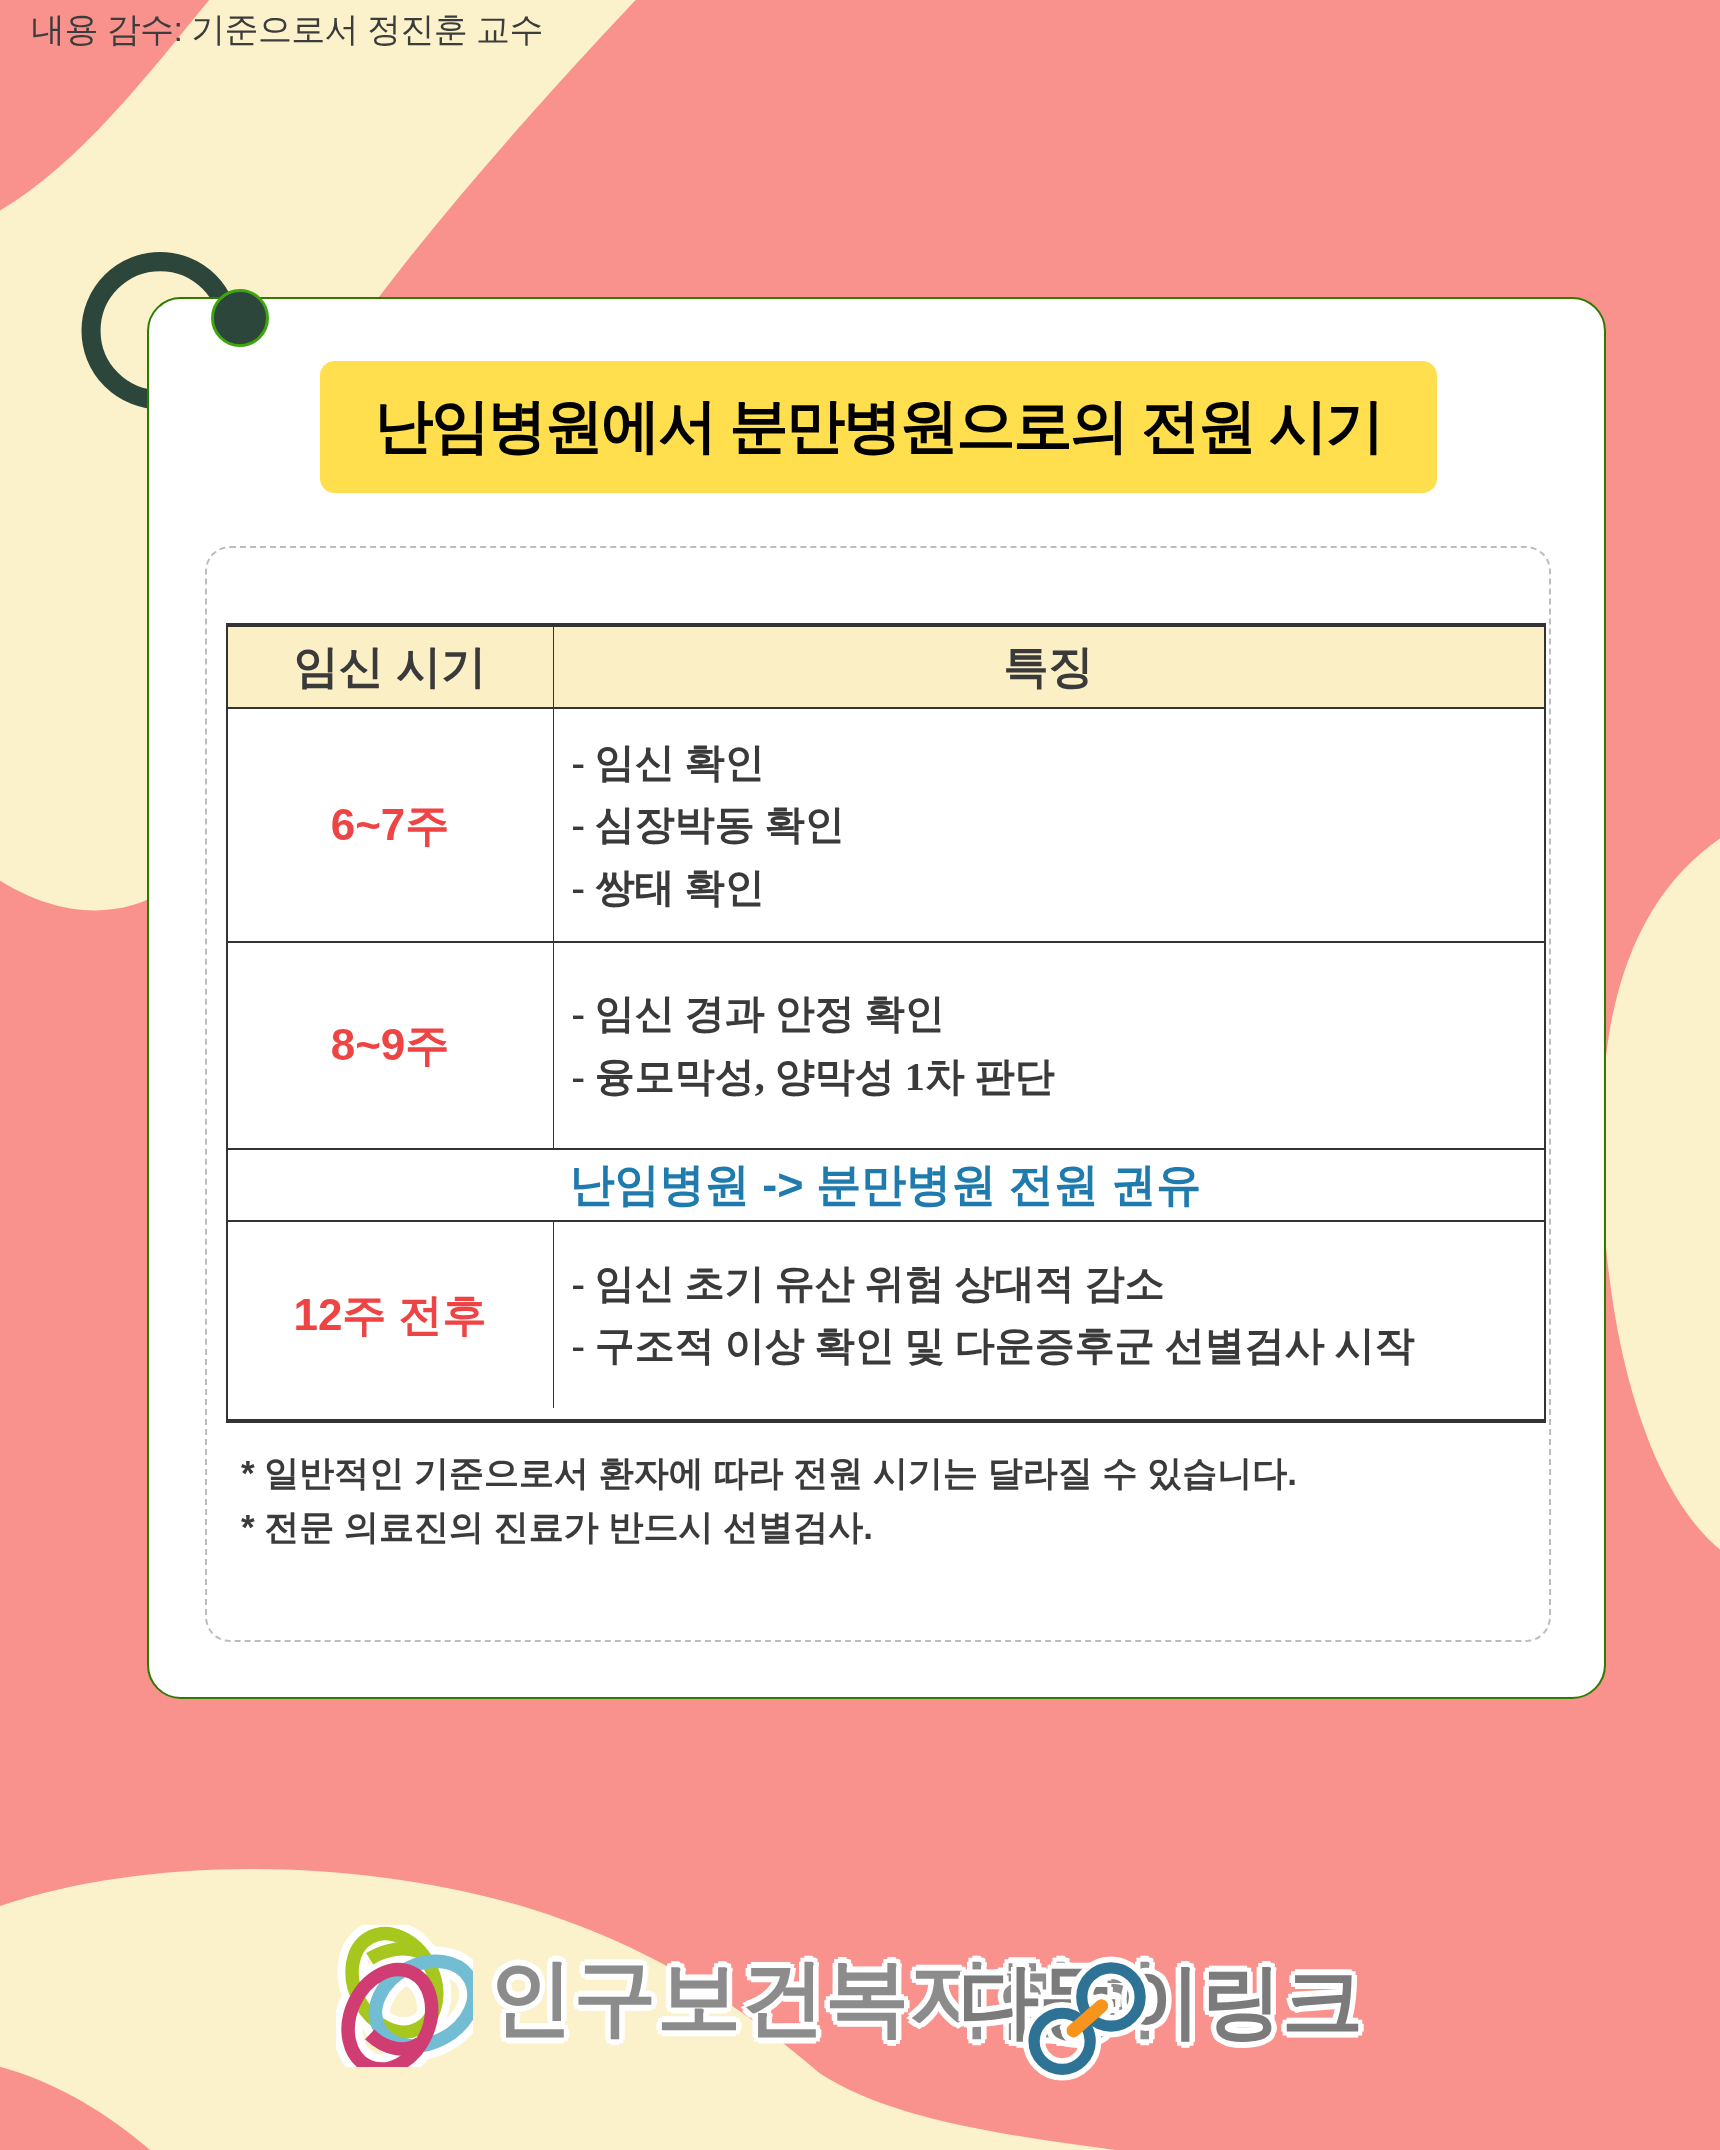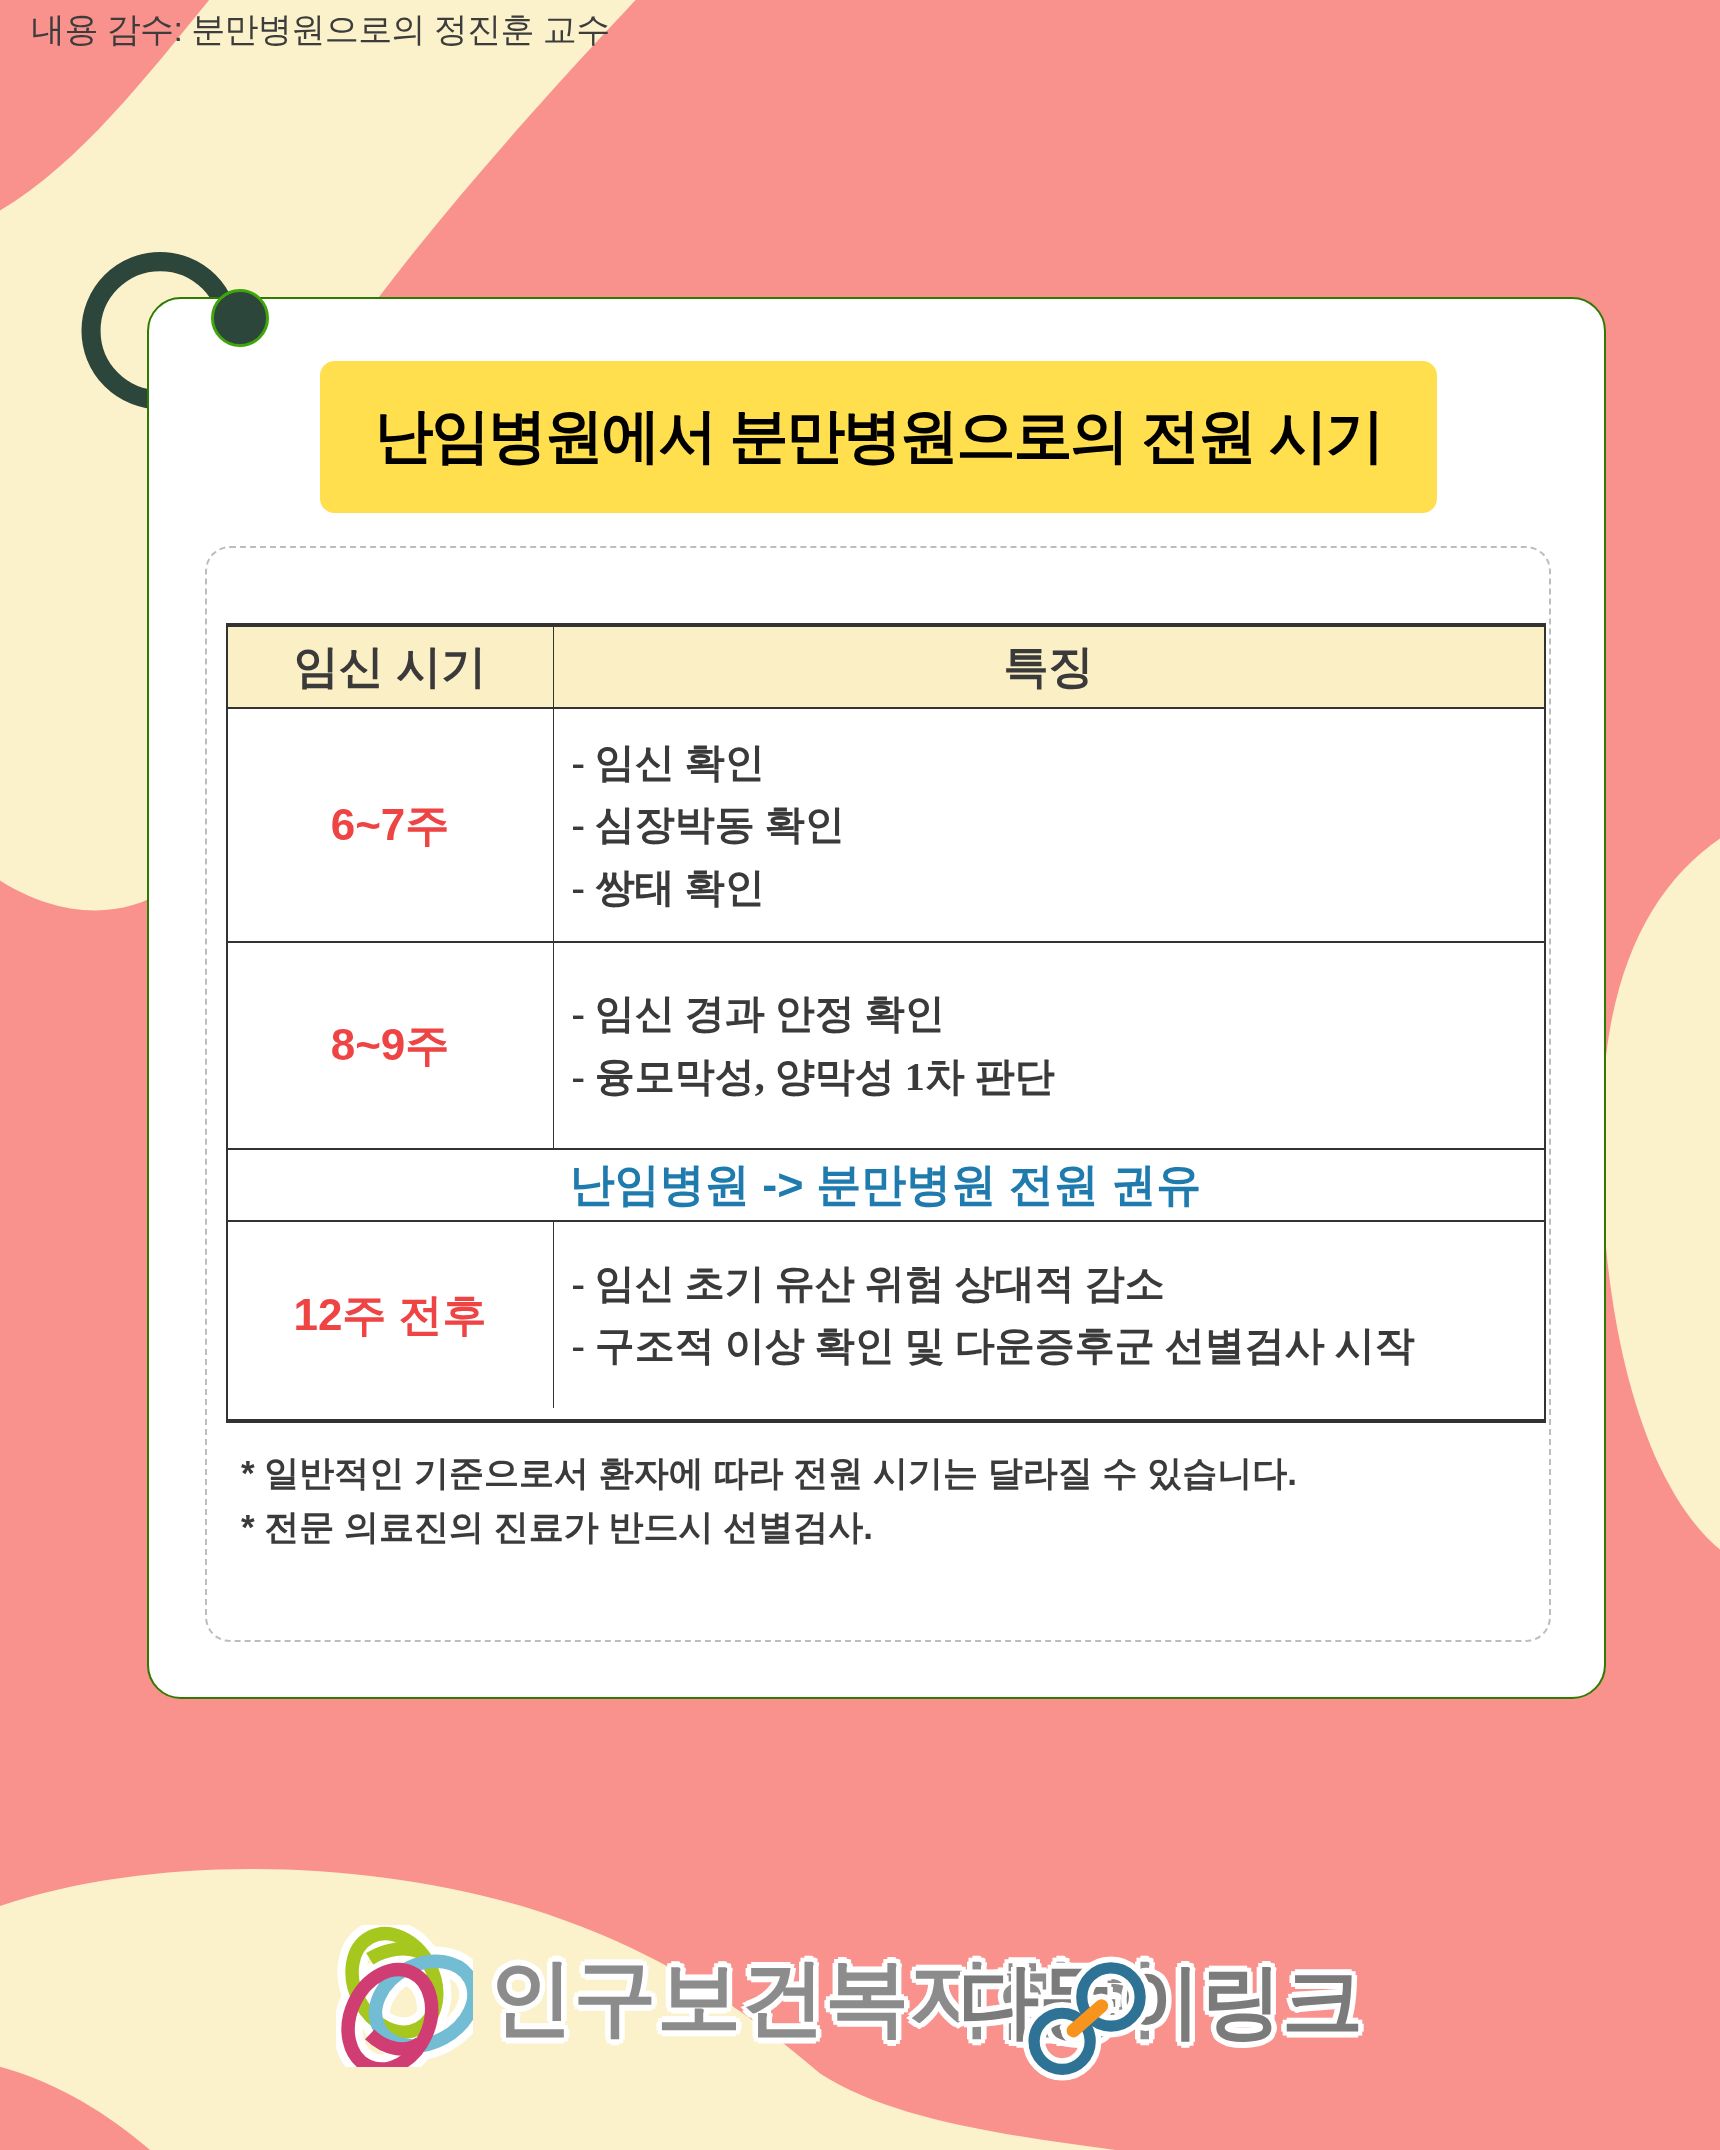--- a/index.html
+++ b/index.html
@@ -21,21 +21,21 @@
     position:absolute;left:147px;top:297px;width:1459px;height:1402px;z-index:2;
     background:#FFFFFF;border:2.8px solid #2F7B00;border-radius:34px;
     box-sizing:border-box;
   }
   .knob{
     position:absolute;left:211px;top:289px;width:58px;height:58px;z-index:3;
     box-sizing:border-box;background:#2C463C;border:3.9px solid #3FA50C;border-radius:50%;
   }
 
   .title-box{
-    position:absolute;left:171px;top:62px;width:1117px;height:152px;
+    position:absolute;left:171px;top:62px;width:1117px;height:132px;
     background:#FFDF4D;border-radius:14.6px;
     display:flex;align-items:center;justify-content:center;
   }
   .title-box span{
     font-size:59px;font-weight:800;color:#000;letter-spacing:-2.2px;white-space:nowrap;
   }
 
   .dashed-panel{
     position:absolute;left:56px;top:247px;width:1346px;height:1096px;
     box-sizing:border-box;border:2.2px dashed #BDBDBD;border-radius:25px;
@@ -104,21 +104,21 @@
          C 348,1340 330,1470 300,1580 C 205,1645 85,1625 -10,1560 L -10,380
          C 140,295 265,130 380,-10 Z"></path>
     <path fill="#FBF2CB" d="M 3071,1485 C 2955,1560 2880,1690 2858,1880 C 2835,2120 2862,2400 2945,2590
          C 2985,2680 3030,2735 3071,2765 Z"></path>
     <path fill="#FBF2CB" d="M -10,3395 C 260,3300 640,3305 940,3395 C 1180,3470 1330,3580 1460,3690
          C 1600,3780 1830,3805 2070,3837 L -10,3837 Z"></path>
     <path fill="#F9918D" d="M -10,3675 C 95,3700 200,3765 280,3837 L -10,3837 Z"></path>
     <circle cx="285" cy="588" r="123" fill="none" stroke="#2C463C" stroke-width="34"></circle>
   </svg>
 
-  <div class="annotation">내용 감수: 분만병원으로의 정진훈 교수</div>
+  <div class="annotation">내용 감수: 기준으로서 정진훈 교수</div>
 
   <div class="card">
 
     <div class="title-box">
       <span>난임병원에서 분만병원으로의 전원 시기</span>
     </div>
 
     <div class="dashed-panel">
 
       <div class="ptable">

